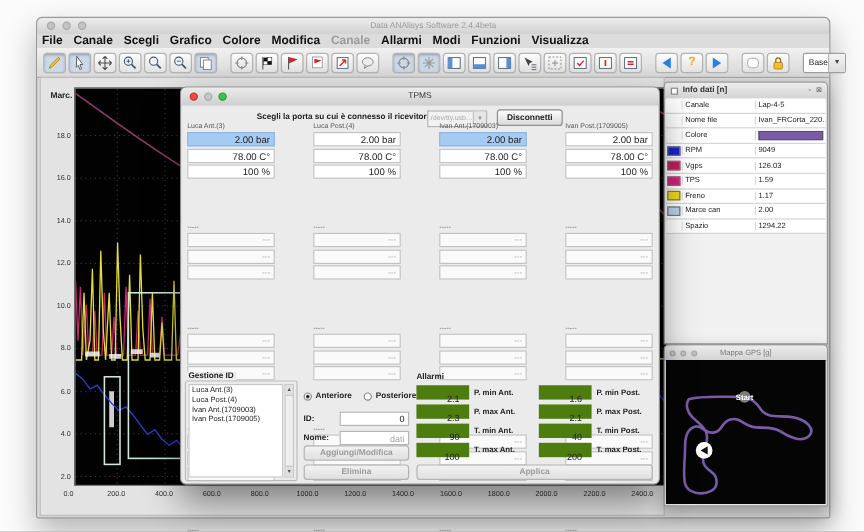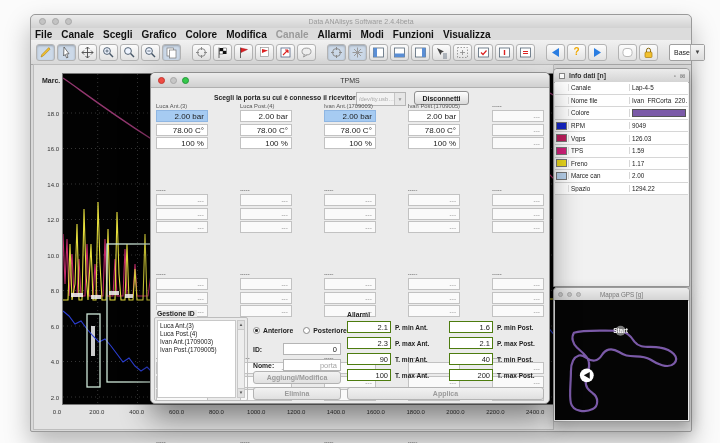--- a/index.html
+++ b/index.html
@@ -50,21 +50,21 @@
   .portlab{position:absolute;left:63px;top:4px;font-size:6.8px;font-weight:bold;color:#222;}
   .portcombo{position:absolute;left:205px;top:2px;width:48px;height:12px;background:#f2f2f2;border:1px solid #b5b5b5;
     display:flex;align-items:center;font-size:5.8px;color:#aaa;}
   .portcombo .cv{flex:1;padding-left:2px;overflow:hidden;white-space:nowrap;}
   .portcombo .ca{width:10px;height:100%;border-left:1px solid #c5c5c5;background:#e6e6e6;display:flex;align-items:center;justify-content:center;font-size:5px;color:#999;}
   .dbtn{position:absolute;background:linear-gradient(#fefefe,#dadada);border:1px solid #8f8f8f;border-radius:3px;
     font-size:7px;font-weight:bold;color:#222;display:flex;align-items:center;justify-content:center;padding:0;box-sizing:border-box;}
   .dbtn.dis{color:#9b9b9b;font-weight:bold;border-color:#b3b3b3;background:linear-gradient(#f2f2f2,#e0e0e0);}
   #disconnect{left:263px;top:1px;width:55px;height:14px;}
   .sgrid{position:absolute;left:5px;top:29px;width:388px;height:208px;display:grid;
-    grid-template-columns:repeat(5,1fr);grid-template-rows:repeat(4,52px);column-gap:10px;row-gap:0;gap:32px;}
+    grid-template-columns:repeat(4,1fr);grid-template-rows:repeat(4,52px);column-gap:10px;row-gap:0;gap:32px;}
   .slot{position:relative;}
   .sl-h{font-size:5.8px;color:#555;height:8px;line-height:8px;white-space:nowrap;overflow:hidden;}
   .sl-f{height:12px;line-height:12px;background:#fff;border:1px solid #c2c2c2;margin-bottom:1.5px;
     text-align:right;padding-right:3px;font-size:8px;color:#1c1c1c;box-sizing:border-box;}
   .sl-f.em{background:#fafafa;color:#9a9a9a;font-size:6.5px;}
   .sl-f.sel{background:#a6cbf2;border-color:#8fb6e2;}
   .gbox{position:absolute;left:3px;top:244px;width:92px;height:82px;border:1px solid #bdbdbd;border-radius:2px;}
   .gbox-lab{position:absolute;left:4px;top:237px;font-size:6.8px;font-weight:bold;color:#222;background:#ebebeb;padding:0 2px;}
   .glist{position:absolute;left:2px;top:2px;right:11px;bottom:2px;background:#fff;border:1px solid #c8c8c8;overflow:hidden;}
   .gitem{font-size:6.3px;color:#222;padding:0.5px 2px;white-space:nowrap;}
@@ -77,21 +77,21 @@
   .rbtn{width:7px;height:7px;border-radius:50%;border:1px solid #8a8a8a;background:#fff;position:relative;box-sizing:border-box;}
   .rbtn.on::after{content:"";position:absolute;left:1.2px;top:1.2px;width:2.6px;height:2.6px;border-radius:50%;background:#333;}
   .fldrow{position:absolute;display:flex;align-items:center;}
   .fldrow .flab{font-size:6.8px;font-weight:bold;color:#222;}
   .fld{background:#fff;border:1px solid #b5b5b5;height:12px;line-height:12px;text-align:right;padding-right:3px;
     font-size:7.5px;color:#222;box-sizing:border-box;}
   .fld.ghost{color:#a5a5a5;}
   .al-lab-top{position:absolute;left:196px;top:238px;font-size:6.8px;font-weight:bold;color:#222;}
   .al-grid{position:absolute;left:196px;top:248px;width:198px;display:grid;grid-template-columns:1fr 1fr;column-gap:6px;row-gap:4px;}
   .al-cell{display:flex;align-items:center;gap:4px;}
-  .al-field{width:44px;height:12px;line-height:12px;background:#fff;border:1px solid #4d7c0f;text-align:right;
+  .al-field{width:44px;height:12px;line-height:12px;background:#fff;border:6px solid #4d7c0f;text-align:right;
     padding-right:2px;font-size:7.5px;color:#222;box-sizing:border-box;flex:none;}
   .al-cell .flab{font-size:6.5px;font-weight:bold;color:#222;white-space:nowrap;}
   #btn-add{left:102px;top:298px;width:88px;height:13px;}
   #btn-del{left:102px;top:314px;width:88px;height:13px;}
   #btn-apply{left:196px;top:314px;width:197px;height:13px;}
   
   .infowin{position:absolute;left:553px;top:68px;width:135px;height:217px;background:#f1f1f1;border:1px solid #9a9a9a;
     border-radius:4px 4px 0 0;box-shadow:0 6px 14px rgba(0,0,0,.25);z-index:5;}
   .ptitle{position:absolute;left:0;top:0;right:0;height:13px;background:linear-gradient(#ececec,#d4d4d4);
     border-bottom:1px solid #b0b0b0;border-radius:4px 4px 0 0;display:flex;align-items:center;}
@@ -604,21 +604,21 @@
         <span>Posteriore</span>
       </span>
     </div>
 
     <div class="fldrow" style="left:102px;top:270px;width:88px;">
       <span class="flab" style="width:30px;">ID:</span>
       <span class="fld" style="flex:1;">0</span>
     </div>
     <div class="fldrow" style="left:102px;top:286px;width:88px;">
       <span class="flab" style="width:30px;">Nome:</span>
-      <span class="fld ghost" style="flex:1;">porta</span>
+      <span class="fld ghost" style="flex:1;">dati</span>
     </div>
     <button class="dbtn dis" id="btn-add">Aggiungi/Modifica</button>
     <button class="dbtn dis" id="btn-del">Elimina</button>
 
     <span class="al-lab-top">Allarmi</span>
     <div class="al-grid" id="algrid">
         <div class="al-cell">
       <span class="al-field">2.1</span>
       <span class="flab">P. min Ant.</span>
     </div>

